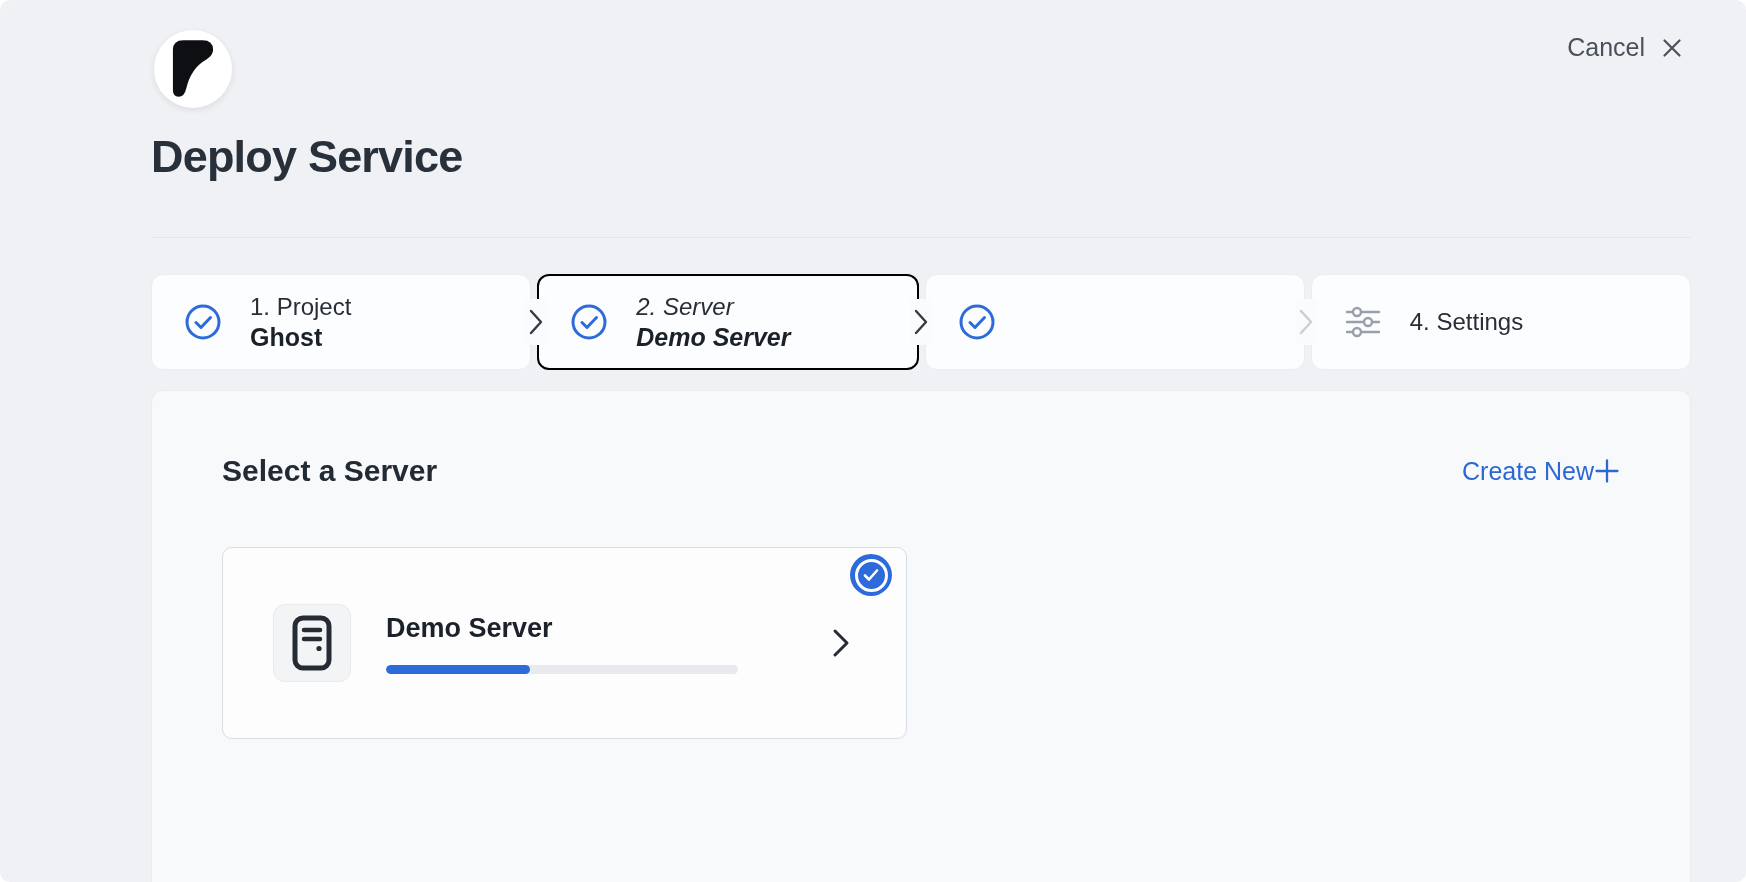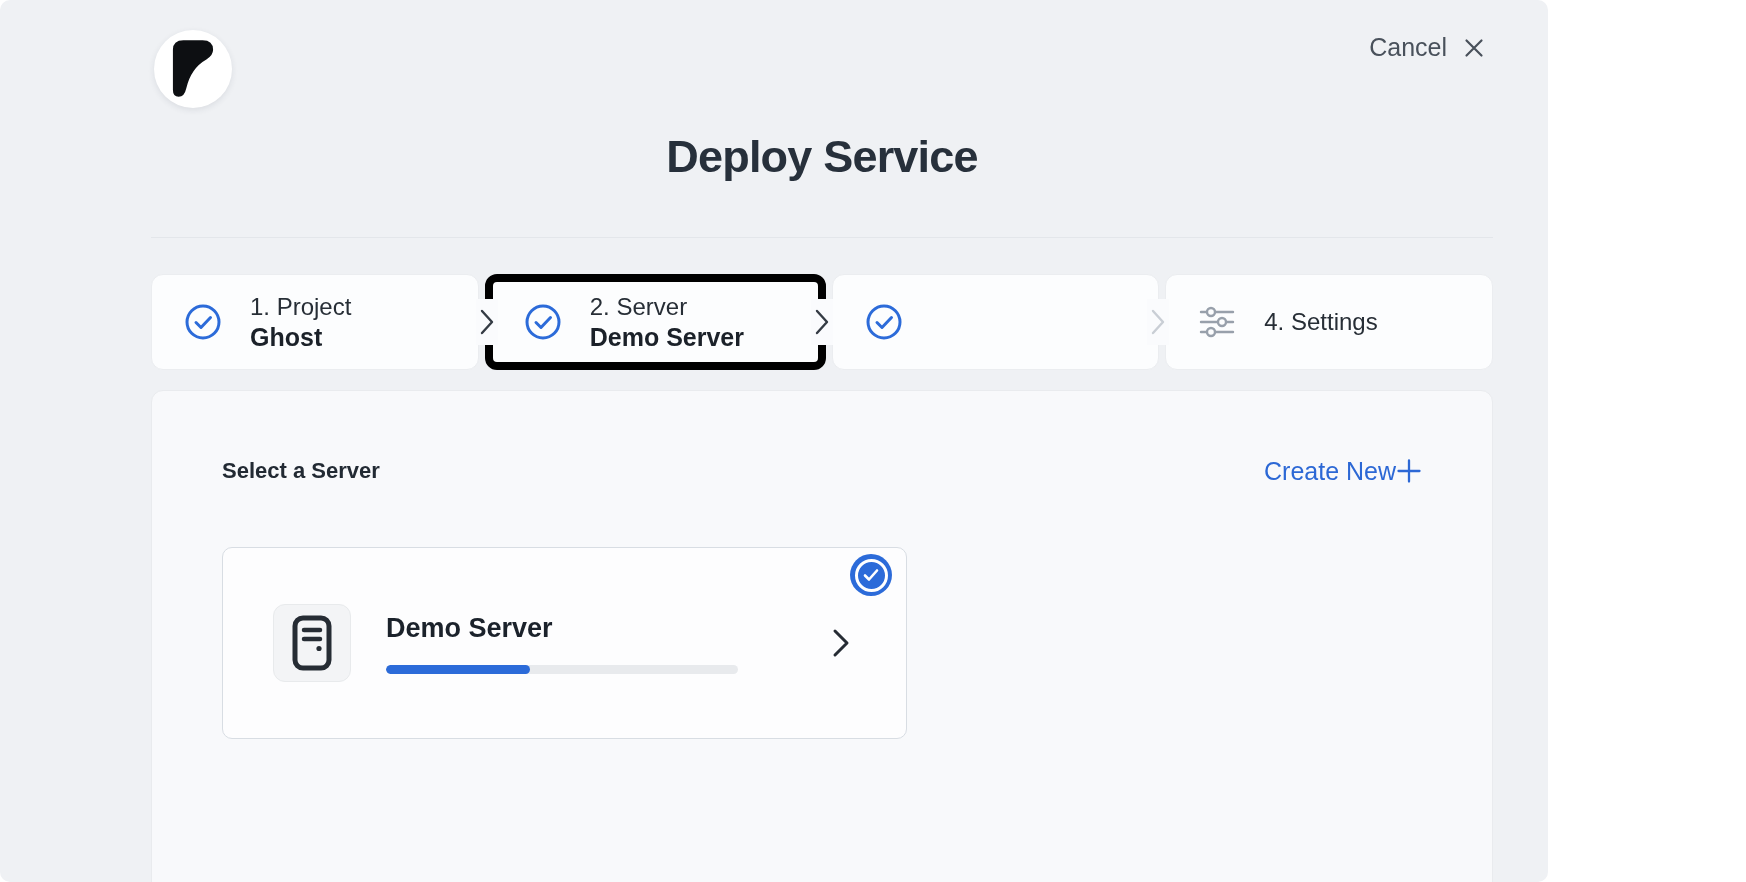--- a/index.html
+++ b/index.html
@@ -1,25 +1,25 @@
 <!DOCTYPE html>
 <html><head>
 <meta charset="utf-8">
 <style>
   * { margin:0; padding:0; box-sizing:border-box; }
   html,body { width:1746px; height:882px; }
   .page {
-    position:relative; width:1548px; height:882px; overflow:hidden;
+    position:relative; width:1746px; height:882px; overflow:hidden;
     background:#eff1f4;
     font-family:"Liberation Sans", sans-serif;
     color:#242b34;
     border-radius:10px;
   }
   
-  .header { padding:30px 55px 0 151px;text-align:center; }
+  .header { padding:30px 55px 0 151px; }
   .logo {
     width:78px; height:78px; border-radius:50%; background:#ffffff;
     box-shadow:0 2px 6px rgba(40,50,70,0.10);
     display:flex; align-items:center; justify-content:center; margin-left:3px;
   }
   .page-title {
     margin-top:24px; font-size:45px; line-height:50px; font-weight:700;
     letter-spacing:-0.8px; color:#27303b;
   }
   .cancel-btn {
@@ -31,42 +31,42 @@
 
   
   .steps {
     position:relative; margin:36px 55px 0 151px; height:96px;
     display:flex; gap:6px;
   }
   .step-card {
     flex:1; background:#fcfdfe; border:1px solid #ebedf0; border-radius:12px;
     display:flex; align-items:center; padding-left:32px; gap:28px; cursor:pointer;
   }
-  .step-card.active { border:8px solid #000000; padding-left:31px; }
+  .step-card.active { border:2px solid #000000; padding-left:31px;font-style:italic; }
   .step-icon { flex:0 0 auto; display:flex; }
   .step-text { display:flex; flex-direction:column; line-height:30px; }
   .step-label { font-size:24px; color:#272e36; }
   .step-value { font-size:25px; font-weight:700; color:#1b2129; }
   .step-sep {
     position:absolute; top:50%; transform:translateY(-50%);
     width:22px; height:46px; background:#fafbfd;
     display:flex; align-items:center; justify-content:center; z-index:2;
   }
   .sep-1 { left:calc(25% - 11px); }
   .sep-2 { left:calc(50% - 11px); }
   .sep-3 { left:calc(75% - 11px); }
 
   
   .panel {
     margin:20px 55px 0 151px; height:540px;
     background:#f8f9fb; border:1px solid #e9ebee; border-radius:12px;
     padding:62px 70px;
   }
   .panel-header { display:flex; justify-content:space-between; align-items:center; }
-  .panel-heading { font-size:22px; line-height:36px; font-weight:700; color:#222a33; }
+  .panel-heading { font-size:30px; line-height:36px; font-weight:700; color:#222a33; }
   .create-new {
     display:flex; align-items:center; 
     color:#2c68d5; font-size:25px; font-weight:500; cursor:pointer;
   }
 
   
   .server-card {
     position:relative; margin-top:58px; width:685px; height:192px;
     background:#fdfdfe; border:1px solid #d8dde3; border-radius:10px;
     display:flex; align-items:center; padding-left:50px; cursor:pointer;

